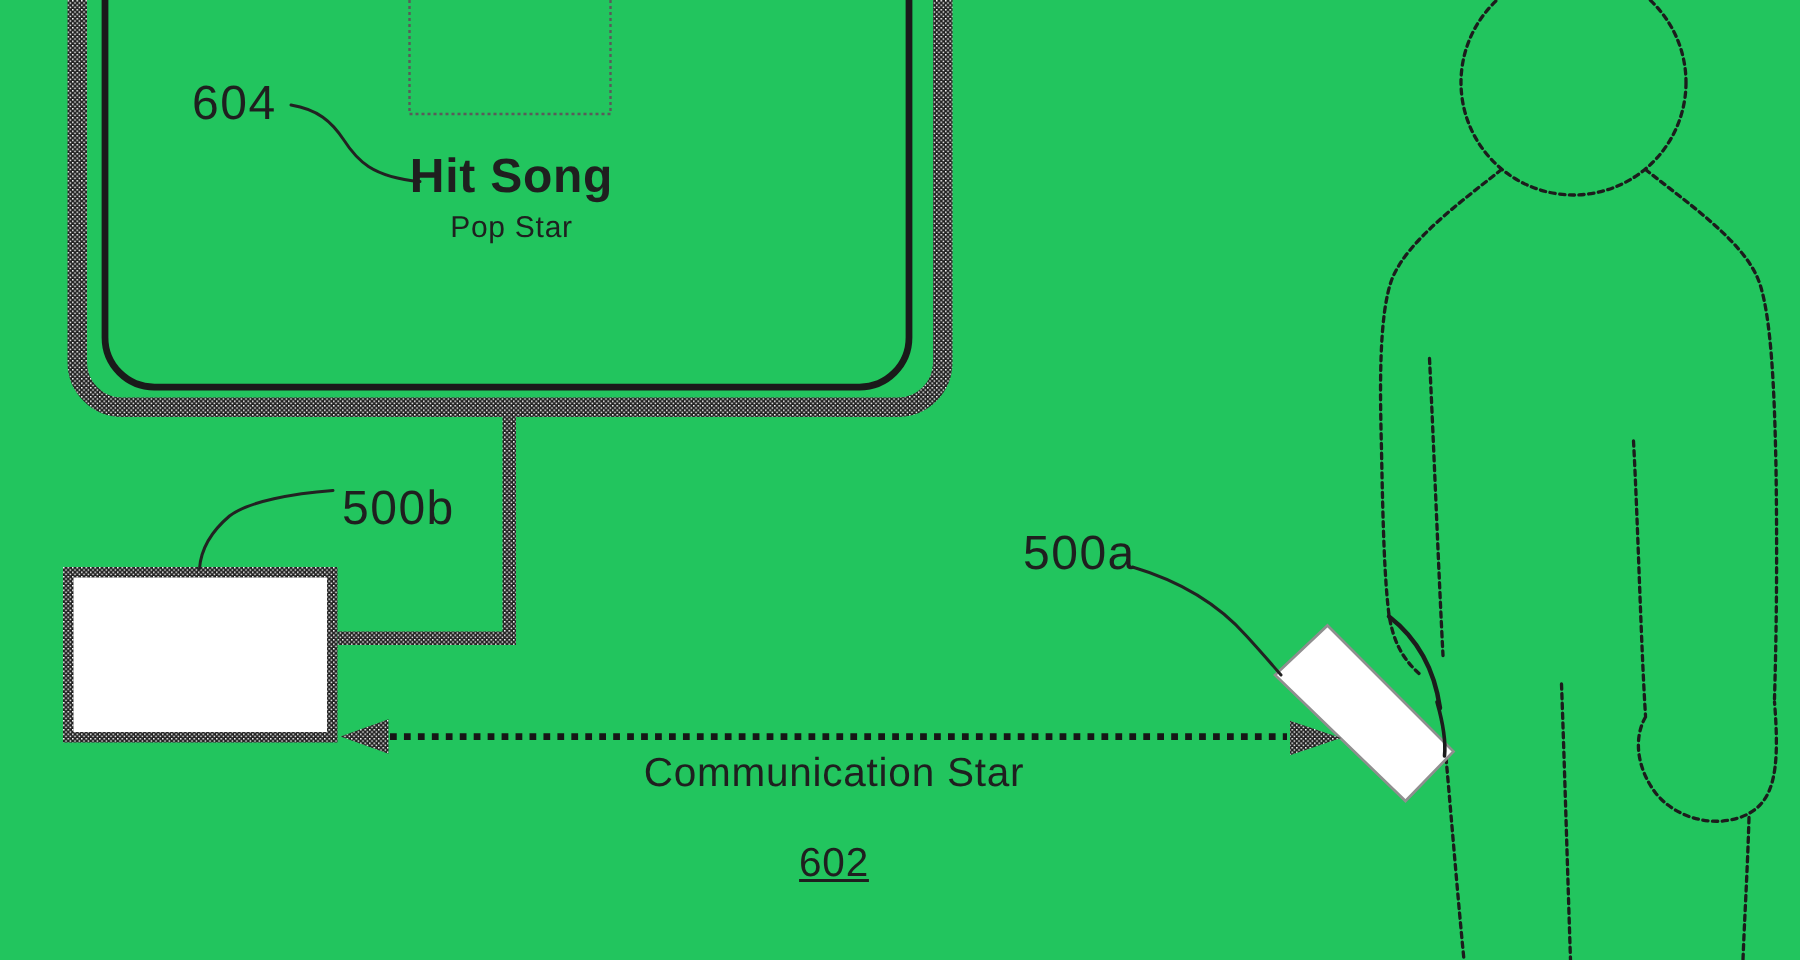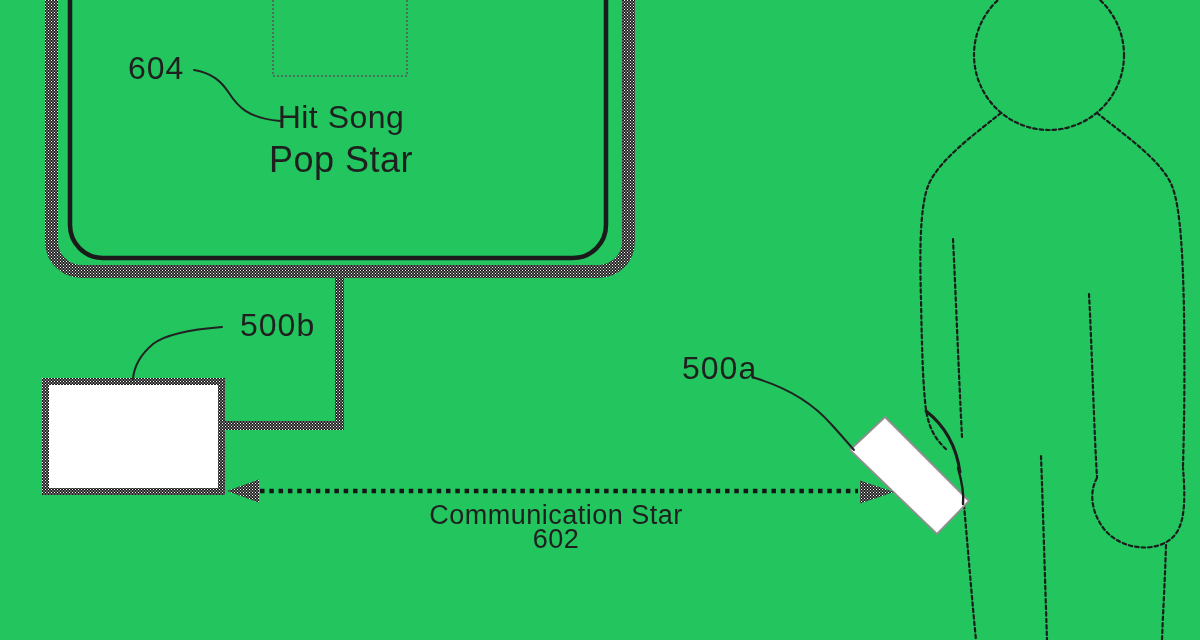--- a/index.html
+++ b/index.html
@@ -4,22 +4,22 @@
 <style>
   html,body{margin:0;padding:0;background:#fff;}
   #canvas{
     position:relative;width:1200px;height:640px;background:#22c55e;
     overflow:hidden;font-family:"Liberation Sans",sans-serif;color:#1f1f1f;
   }
   #lineart{position:absolute;left:0;top:0;width:1200px;height:640px;}
   .lbl{position:absolute;white-space:nowrap;color:#1f1f1f;line-height:1;}
   .lbl.centered{transform:translateX(-50%);}
   .ref{font-size:32px;letter-spacing:1px;}
-  .title{font-size:32px;letter-spacing:0.5px;}
-  .subtitle{font-size:36px;letter-spacing:0.5px;}
+  .title{font-size:32px;letter-spacing:0.5px;font-weight:bold;}
+  .subtitle{font-size:20px;letter-spacing:0.5px;}
   .linklbl{font-size:27px;letter-spacing:0.5px;}
 </style>
 </head>
 <body>
 
 <div id="canvas">
 
   <svg id="lineart" viewBox="0 0 1200 640">
     <defs>
       <pattern id="stip" width="3" height="3" patternUnits="userSpaceOnUse">
@@ -69,21 +69,21 @@
       <path d="M755,378 C792,389 816,407 831,424 C842,436 847,442 854,450"></path>
     </g>
   </svg>
 
   <div class="lbl ref" style="left:128px;top:52px;">604</div>
 
   <div class="lbl title centered" style="left:341px;top:101px;">Hit Song</div>
 
   <div class="lbl subtitle centered" style="left:341px;top:142px;">Pop Star</div>
 
-  <div class="lbl ref" style="left:228px;top:309px;margin-left:12px;">500b</div>
+  <div class="lbl ref" style="left:228px;top:322px;">500b</div>
 
   <div class="lbl ref" style="left:682px;top:352px;">500a</div>
 
   <div class="lbl linklbl centered" style="left:556px;top:502px;">Communication Star</div>
 
-  <div class="lbl linklbl centered" style="left:556px;top:526px;">602</div>
+  <div class="lbl linklbl centered" style="left:556px;top:562px;text-decoration:underline;">602</div>
 
 </div>
 
 </body></html>

